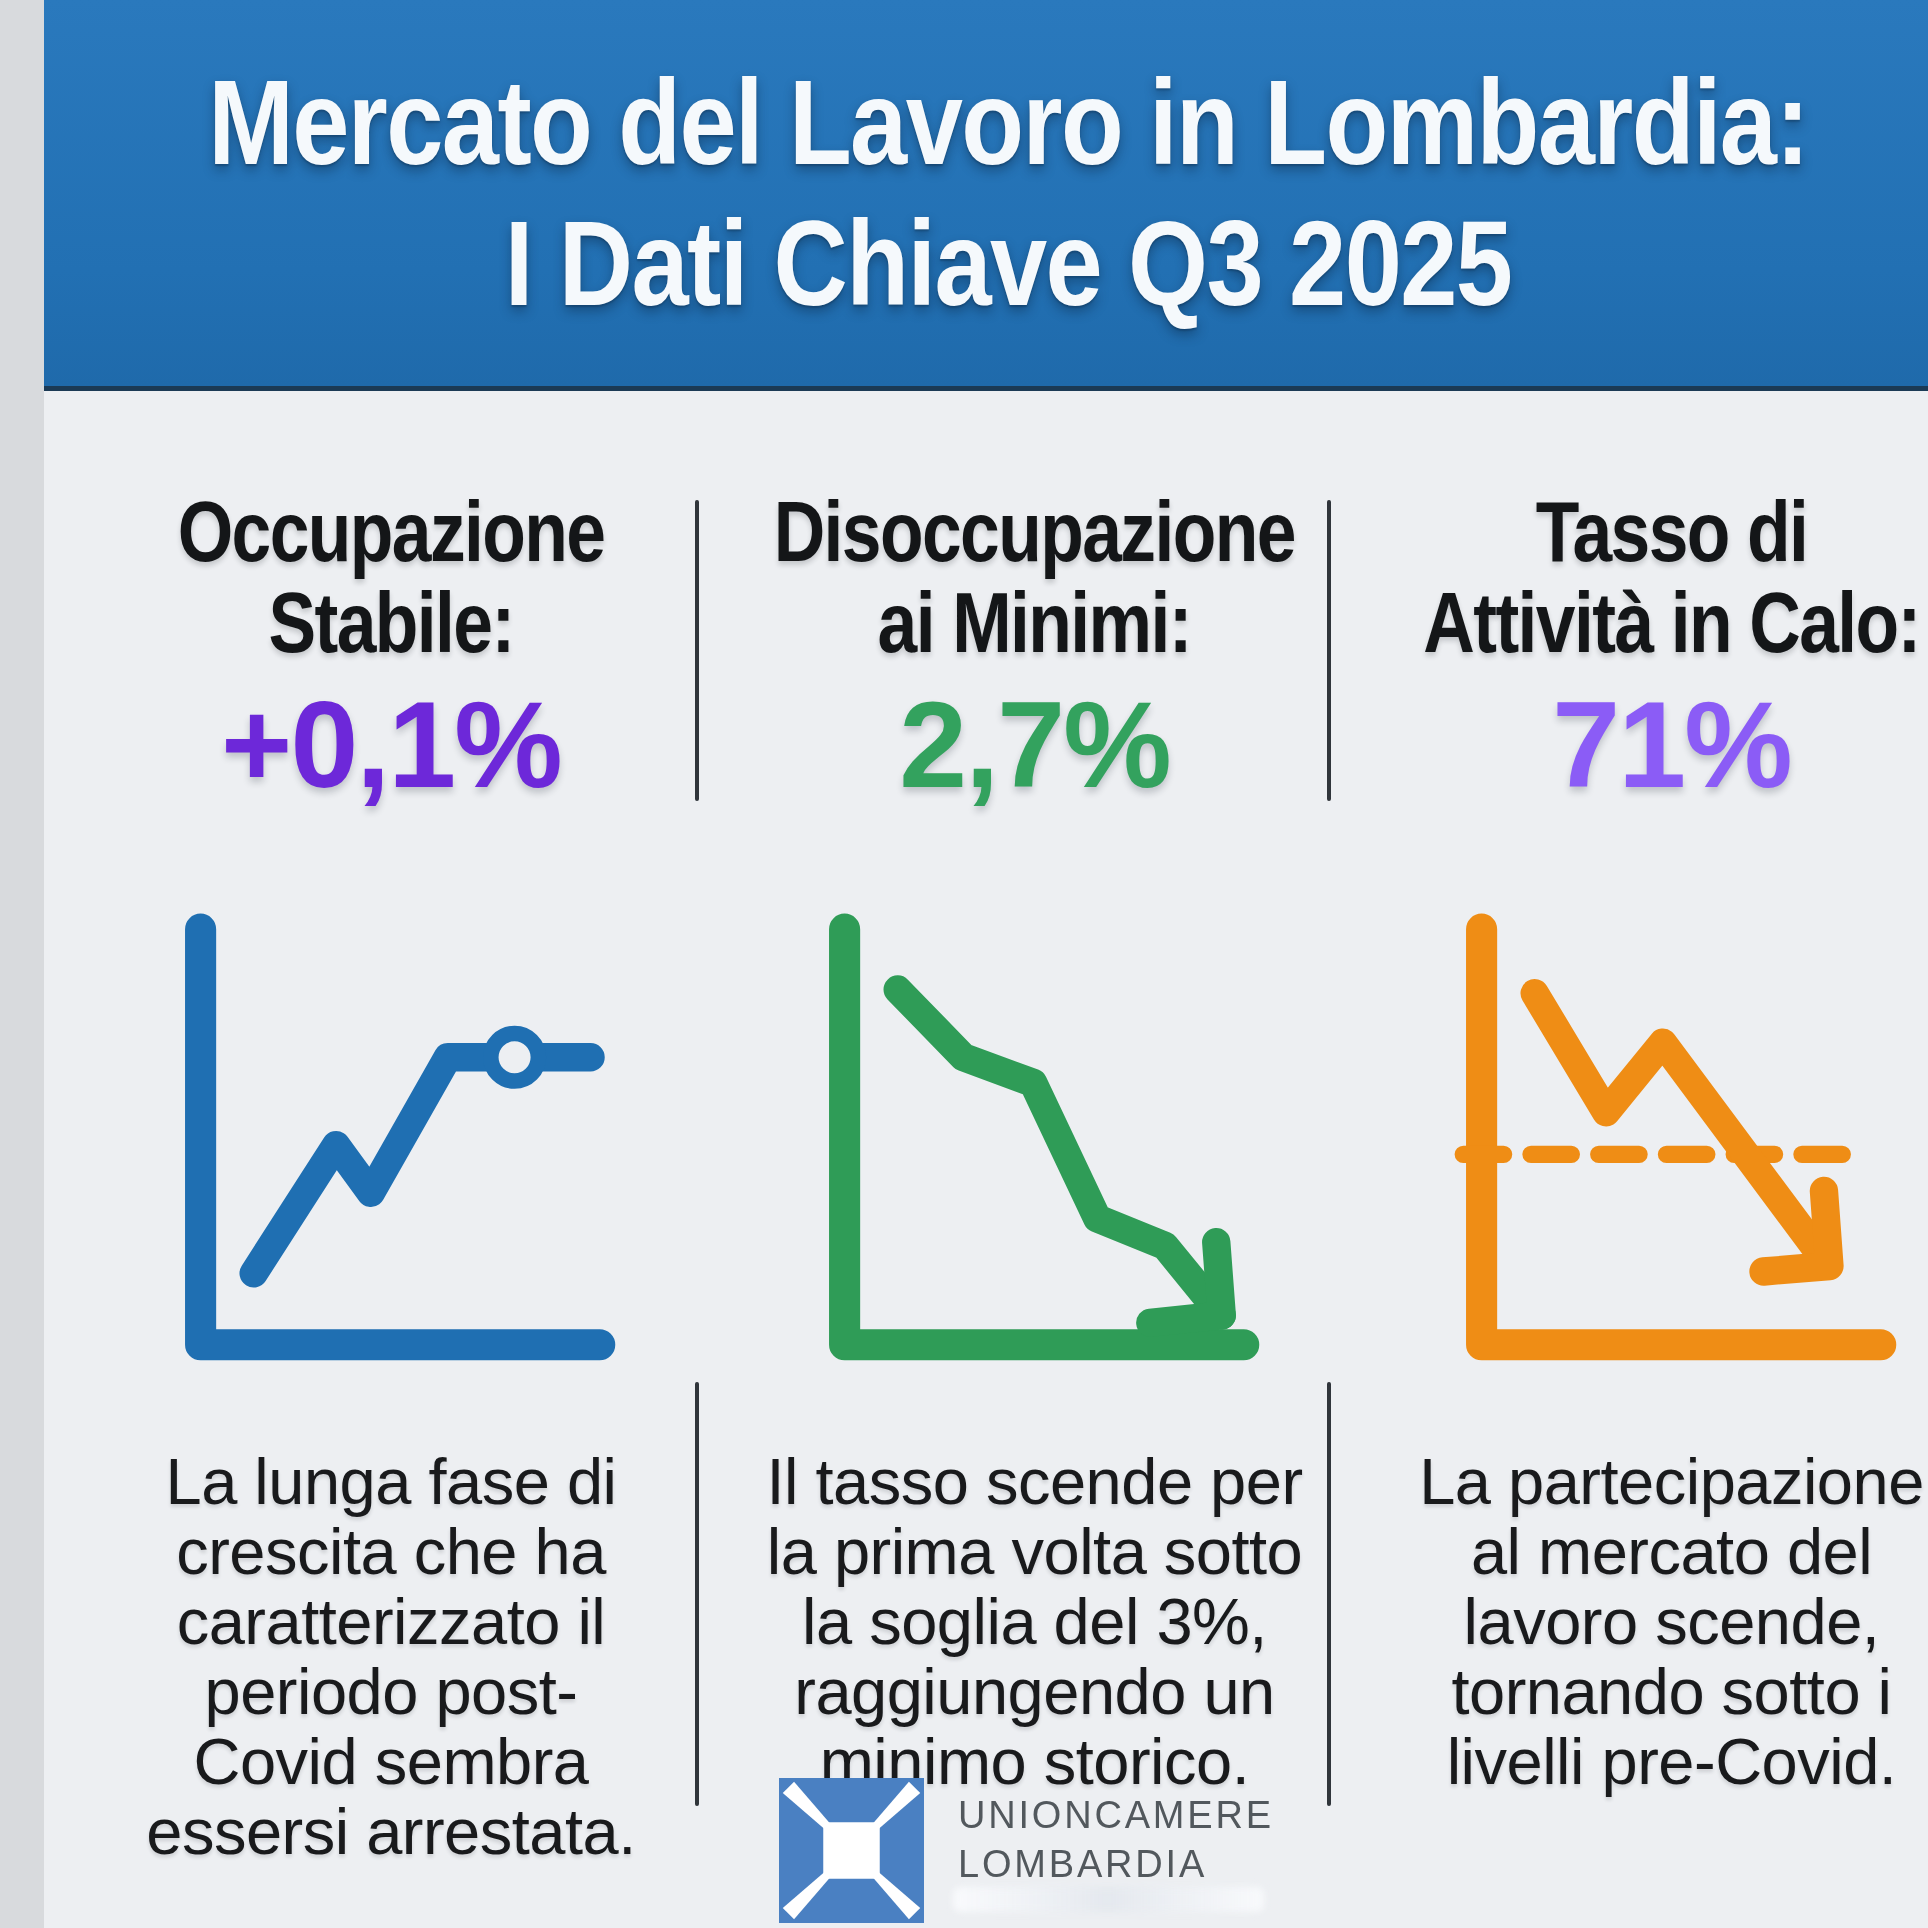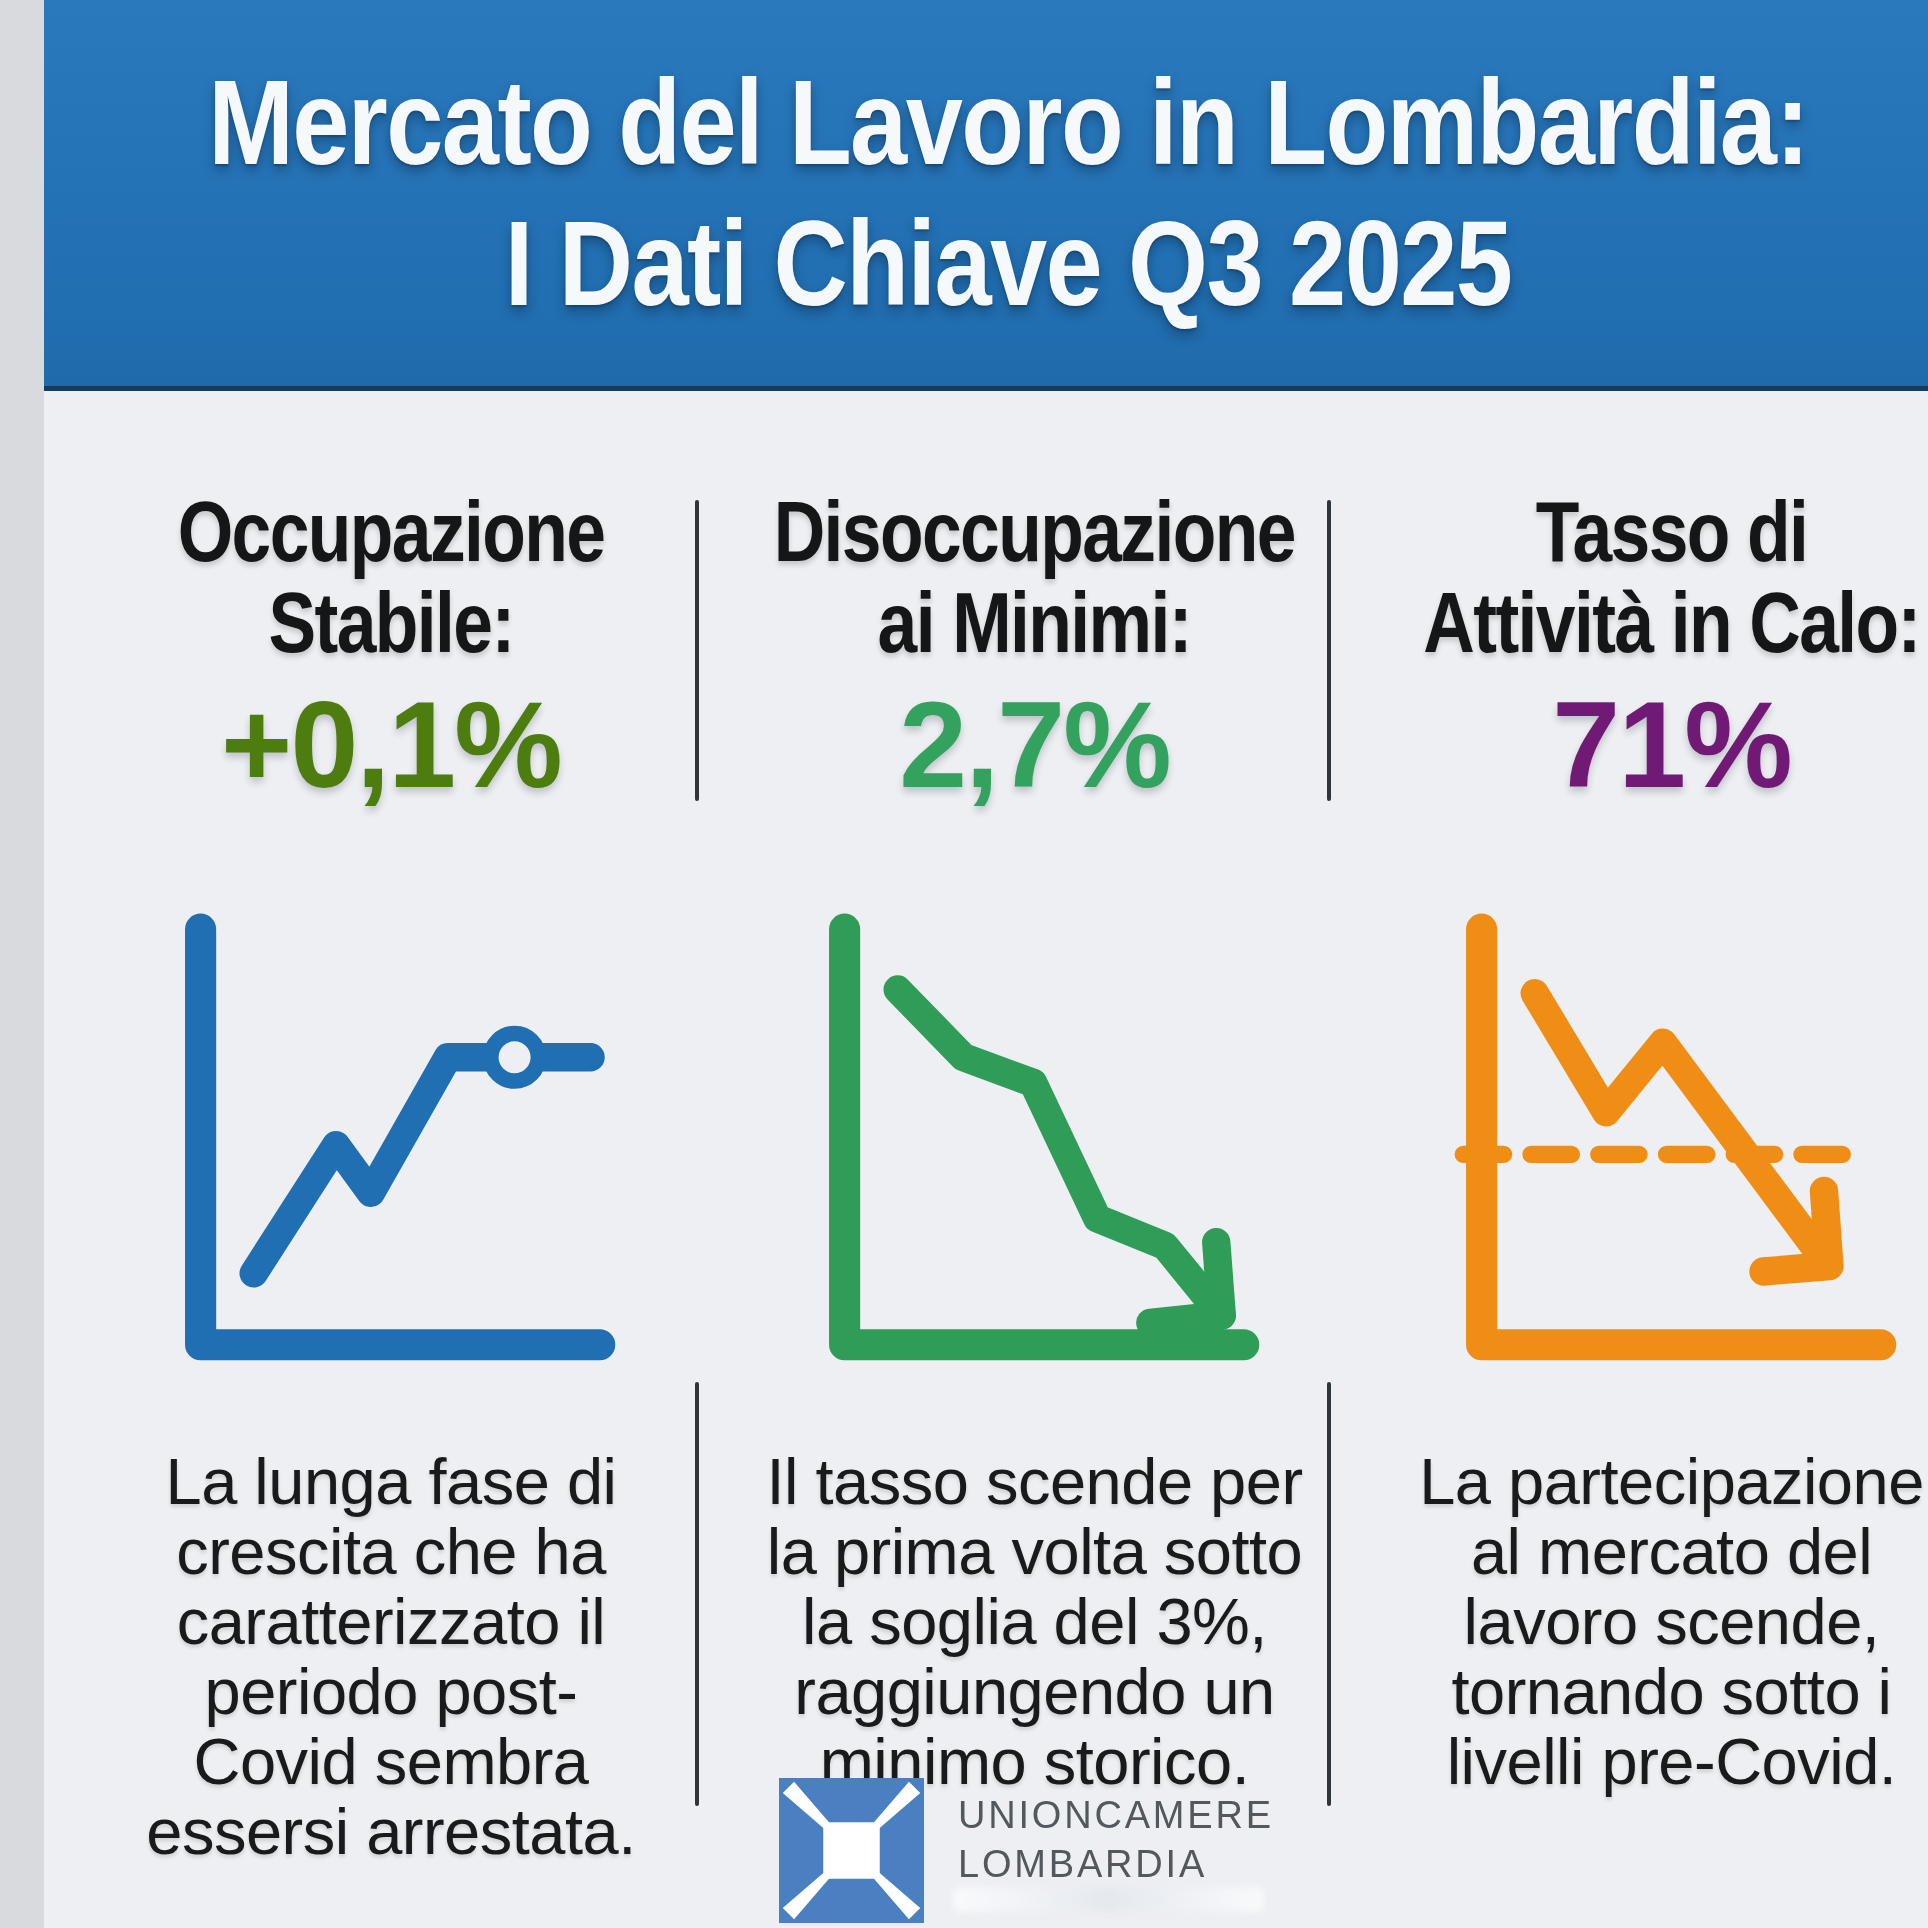--- a/index.html
+++ b/index.html
@@ -19,23 +19,23 @@
   .row3{position:absolute;left:0;width:1928px;display:grid;
         grid-template-columns:654px 633px 641px;padding-left:20px;}
   .cell{display:flex;flex-direction:column;align-items:center;}
 
   .stats{top:486px;}
   .stat-head{transform:scaleX(.84);transform-origin:50% 50%;text-align:center;
              color:#141618;font-weight:700;font-size:85px;line-height:91px;letter-spacing:-1.9px;
              text-shadow:0 3.8px 5.6px rgba(30,34,40,.18);white-space:nowrap;}
   .stat-val{margin-top:11.3px;font-weight:700;font-size:122px;line-height:132px;letter-spacing:-1.9px;
             text-shadow:0 4.7px 7.5px rgba(30,40,55,.22);}
-  .val-blue{color:#4d7c0f;}
+  .val-blue{color:#6d28d9;}
   .val-green{color:#33a25e;}
-  .val-orange{color:#701a75;}
+  .val-orange{color:#8b5cf6;}
 
   .icons{top:885px;}
   .icons svg{margin-top:23.5px;height:476px;width:458px;}
 
   .descs{top:1382px;}
   .desc{text-align:center;color:#191a1c;font-weight:500;font-size:65px;line-height:70px;
         letter-spacing:-0.5px;text-shadow:0 2.8px 3.8px rgba(30,34,40,.14);}
   .desc.w1{max-width:527px;}
   .desc.w2{max-width:584px;}
   .desc.w3{max-width:527px;}

